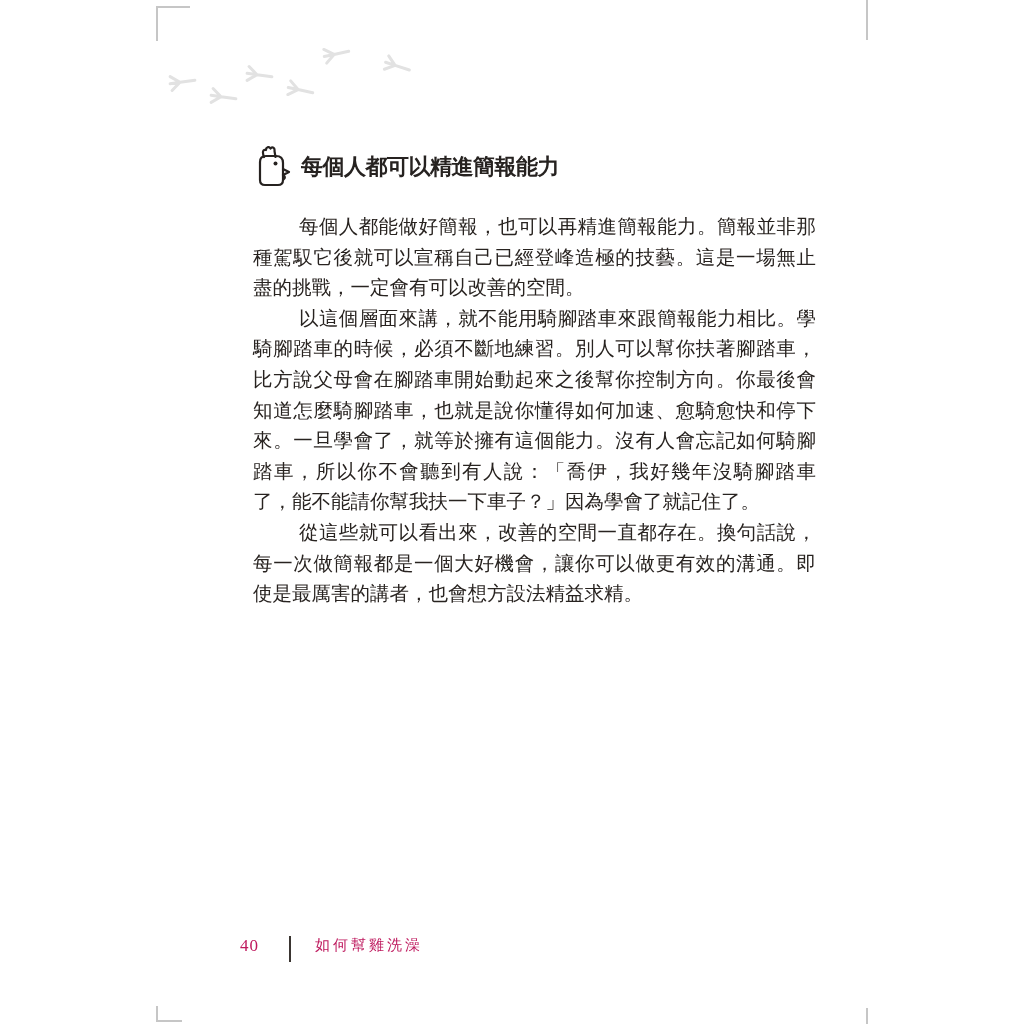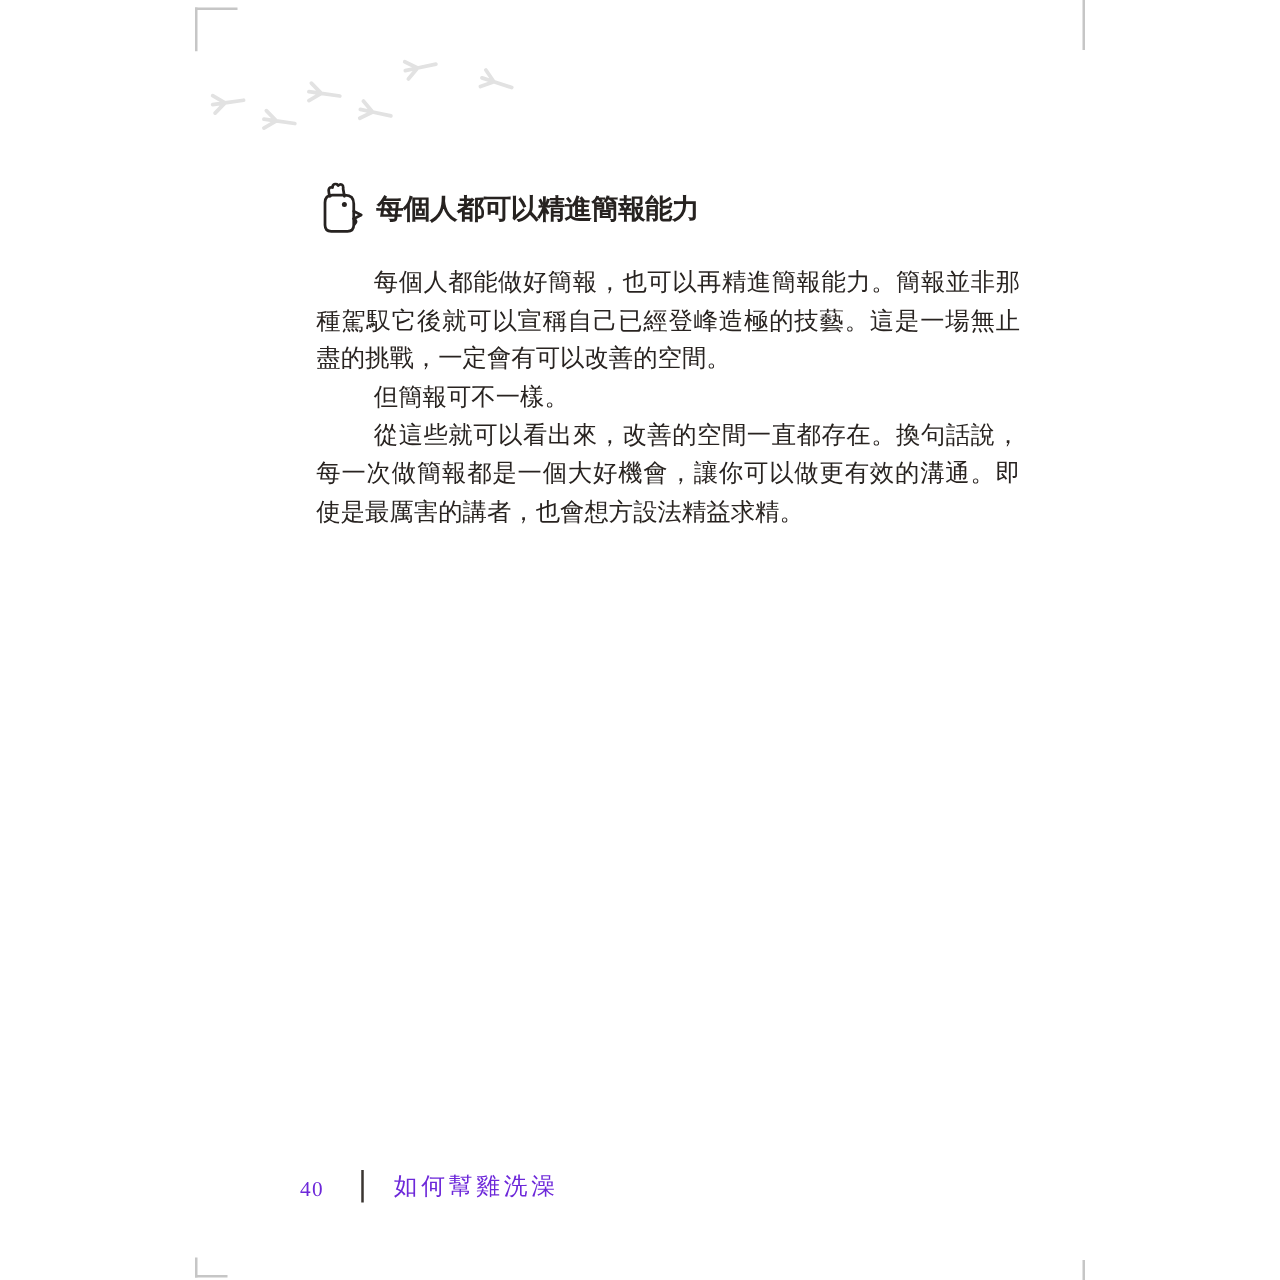--- a/index.html
+++ b/index.html
@@ -53,31 +53,31 @@
   }
   .body-text p {
     margin: 0;
     text-indent: 46px;
   }
   
   .page-footer {
     position: absolute;
     left: 240px; top: 936px;
     display: flex;
-    align-items: flex-end;
-    color: #6d28d9;
+    align-items: flex-start;
+    color: #be185d;
     font-family: "Liberation Serif", serif;
   }
   .page-number { font-size: 17px; letter-spacing: 1px; }
   .footer-divider {
     width: 2px; height: 26px;
     background: #3a3531;
     margin-left: 30px; margin-right: 24px;
   }
-  .book-title { font-size: 19px; letter-spacing: 3px; }
+  .book-title { font-size: 15px; letter-spacing: 3px; }
 </style>
 </head>
 <body>
 
 <div class="page">
 
   <div>
     <div class="crop tl-h"></div>
     <div class="crop tl-v"></div>
   </div>
@@ -113,21 +113,21 @@
 
       <path d="M29 23 L35 26 L29 29"></path>
 
       <path d="M29 29 Q32.5 31 29.5 33.5"></path>
     </svg>
     <h1 class="chapter-title">每個人都可以精進簡報能力</h1>
   </div>
 
   <div class="body-text">
     <p>每個人都能做好簡報，也可以再精進簡報能力。簡報並非那種駕馭它後就可以宣稱自己已經登峰造極的技藝。這是一場無止盡的挑戰，一定會有可以改善的空間。</p>
-    <p>但簡報可不一樣。</p>
+    <p>以這個層面來講，就不能用騎腳踏車來跟簡報能力相比。學騎腳踏車的時候，必須不斷地練習。別人可以幫你扶著腳踏車，比方說父母會在腳踏車開始動起來之後幫你控制方向。你最後會知道怎麼騎腳踏車，也就是說你懂得如何加速、愈騎愈快和停下來。一旦學會了，就等於擁有這個能力。沒有人會忘記如何騎腳踏車，所以你不會聽到有人說：「喬伊，我好幾年沒騎腳踏車了，能不能請你幫我扶一下車子？」因為學會了就記住了。</p>
     <p>從這些就可以看出來，改善的空間一直都存在。換句話說，每一次做簡報都是一個大好機會，讓你可以做更有效的溝通。即使是最厲害的講者，也會想方設法精益求精。</p>
   </div>
 
   <div class="page-footer">
     <span class="page-number">40</span>
     <span class="footer-divider"></span>
     <span class="book-title">如何幫雞洗澡</span>
   </div>
 
 </div>

